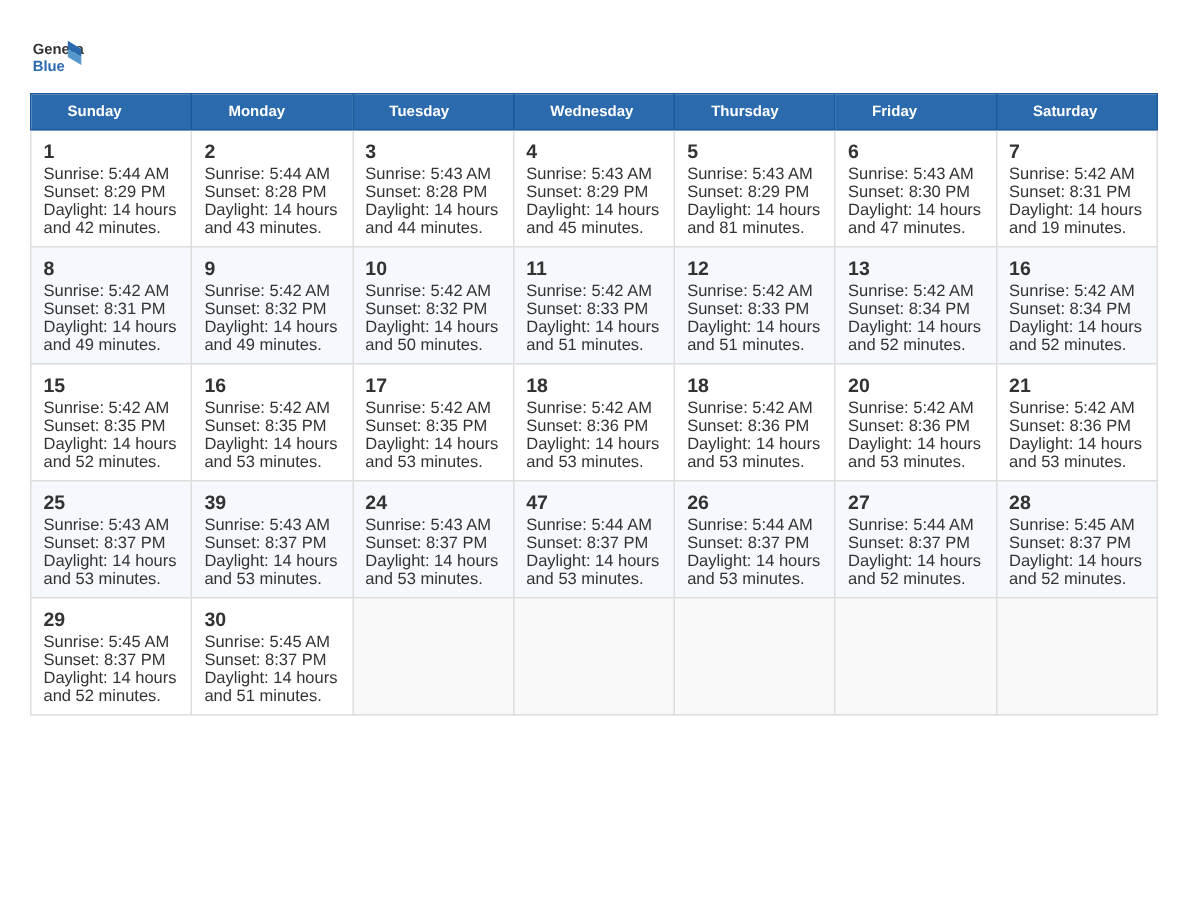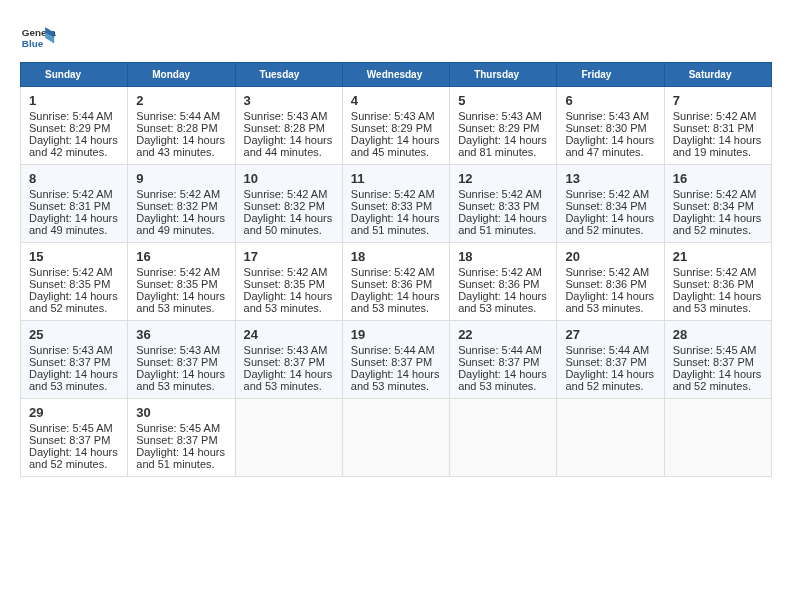--- a/index.html
+++ b/index.html
@@ -261,42 +261,42 @@
       </tr>
       <tr>
         <td>
           <span class="day-num">25</span>
           <div>Sunrise: 5:43 AM</div>
           <div>Sunset: 8:37 PM</div>
           <div>Daylight: 14 hours</div>
           <div>and 53 minutes.</div>
         </td>
         <td>
-          <span class="day-num">36</span>
+          <span class="day-num">39</span>
           <div>Sunrise: 5:43 AM</div>
           <div>Sunset: 8:37 PM</div>
           <div>Daylight: 14 hours</div>
           <div>and 53 minutes.</div>
         </td>
         <td>
           <span class="day-num">24</span>
           <div>Sunrise: 5:43 AM</div>
           <div>Sunset: 8:37 PM</div>
           <div>Daylight: 14 hours</div>
           <div>and 53 minutes.</div>
         </td>
         <td>
-          <span class="day-num">19</span>
-          <div>Sunrise: 5:44 AM</div>
-          <div>Sunset: 8:37 PM</div>
-          <div>Daylight: 14 hours</div>
-          <div>and 53 minutes.</div>
-        </td>
-        <td>
-          <span class="day-num">22</span>
+          <span class="day-num">47</span>
+          <div>Sunrise: 5:44 AM</div>
+          <div>Sunset: 8:37 PM</div>
+          <div>Daylight: 14 hours</div>
+          <div>and 53 minutes.</div>
+        </td>
+        <td>
+          <span class="day-num">26</span>
           <div>Sunrise: 5:44 AM</div>
           <div>Sunset: 8:37 PM</div>
           <div>Daylight: 14 hours</div>
           <div>and 53 minutes.</div>
         </td>
         <td>
           <span class="day-num">27</span>
           <div>Sunrise: 5:44 AM</div>
           <div>Sunset: 8:37 PM</div>
           <div>Daylight: 14 hours</div>

